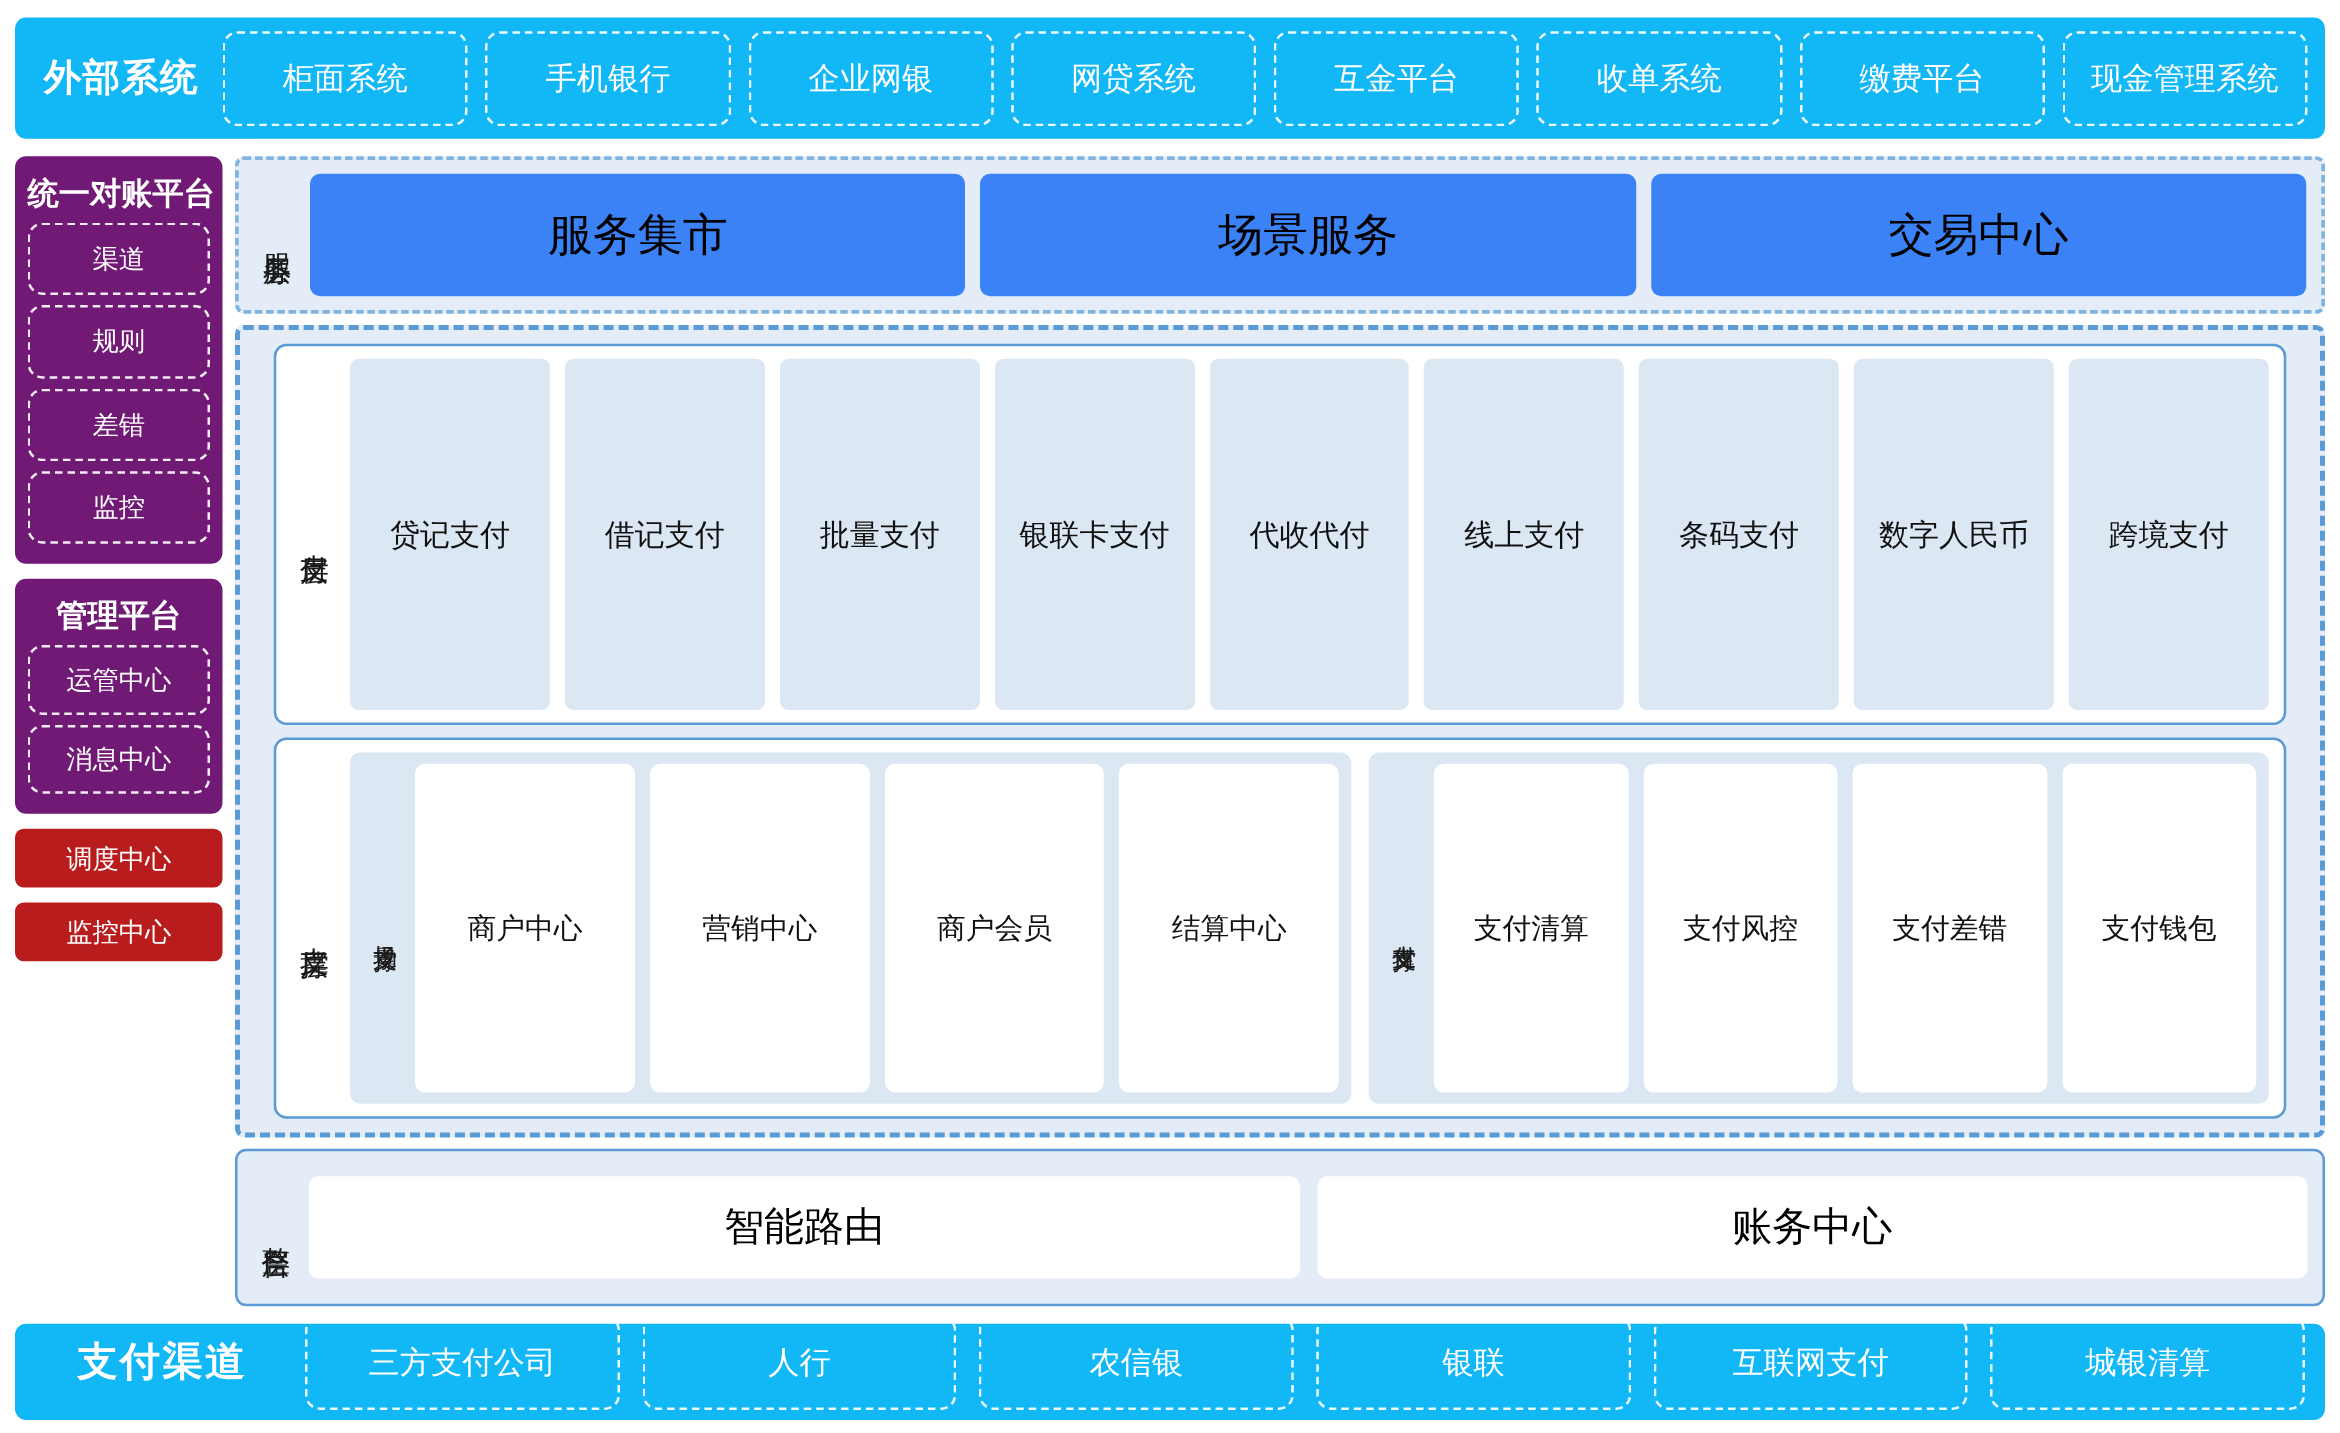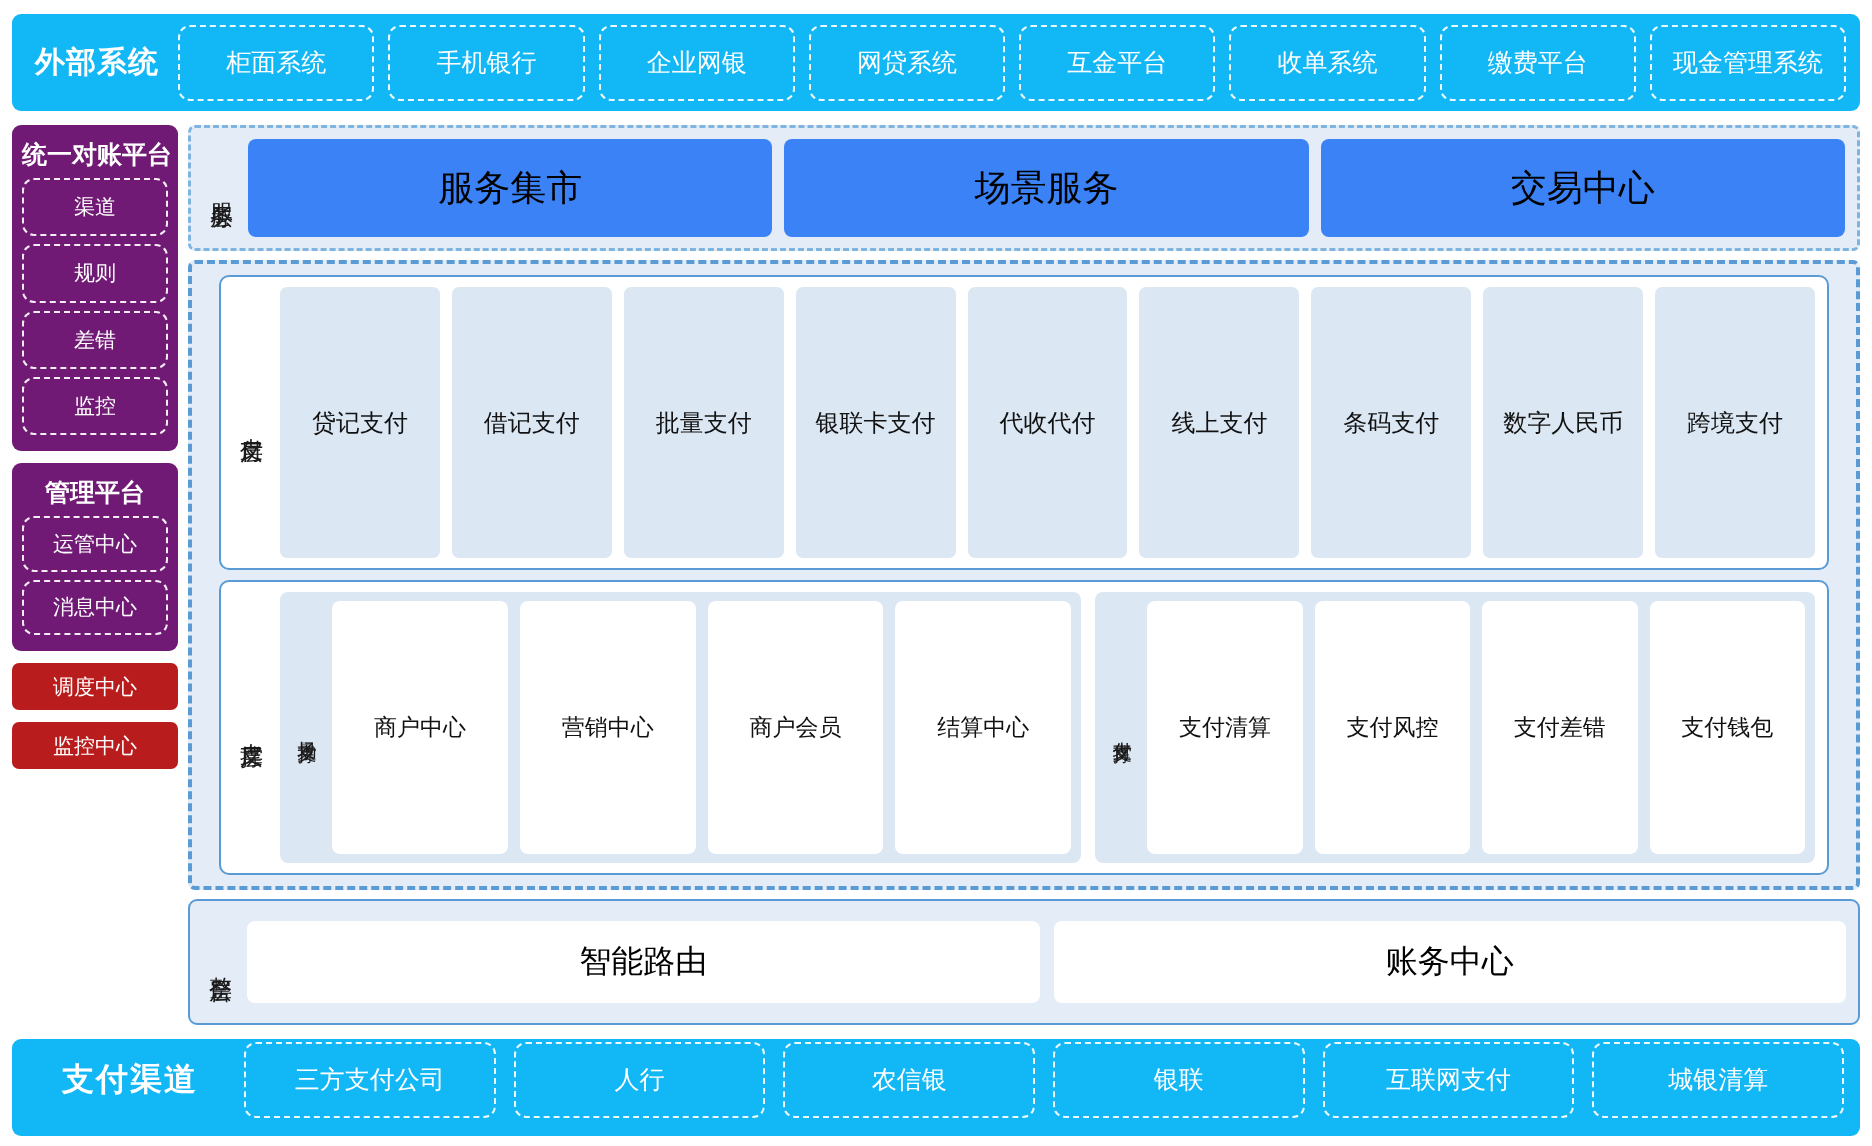--- a/index.html
+++ b/index.html
@@ -201,21 +201,21 @@
   .int-card {
     background: #ffffff;
     border-radius: 8px;
     flex: 1 1 0;
     display: flex; align-items: center; justify-content: center;
     font-size: 32px; color: #000;
   }
 
   
   #channel-bar {
-    height: 97px;
+    height: 77px;
     padding: 0 16px 16px 20px;
     gap: 16px;
     margin-top: 14px;
     flex: 0 0 auto;
   }
   #channel-bar .bar-title { font-size: 32px; width: 196px; letter-spacing: 2px; }
   #channel-bar .chips { display: flex; gap: 18px; flex: 1 1 auto; height: 76px; }
   #channel-bar .dashed-chip { font-size: 25px; }
 </style>
 </head>

